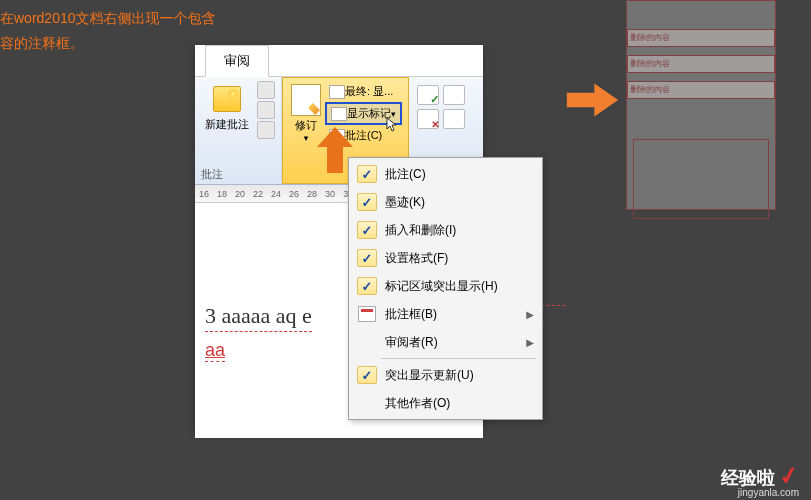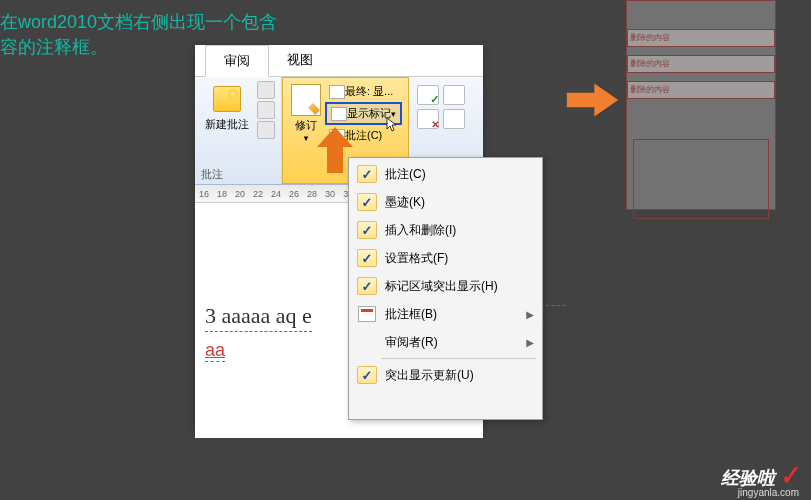--- a/index.html
+++ b/index.html
@@ -6,22 +6,22 @@
     body {
       width: 811px; height: 500px;
       background: #424242;
       font-family: "Microsoft YaHei", sans-serif;
       font-size: 12px;
       position: relative;
       overflow: hidden;
     }
     .page-text {
       position: absolute;
-      color: #14b8a6;
-      font-size: 18px;
+      color: #f97316;
+      font-size: 14px;
     }
     .text-line1 { top: 10px; left: 0; }
     .text-line2 { top: 35px; left: 0; }
     
     .word-window {
       position: absolute;
       top: 45px; left: 195px;
       width: 288px; height: 385px;
       background: #fff;
       box-shadow: 0 2px 8px rgba(0,0,0,0.3);
@@ -322,21 +322,20 @@
       border: 1px solid #c04040;
     }
     
     
     .watermark {
       position: absolute;
       bottom: 10px; right: 12px;
       color: #fff;
       font-size: 18px;
       font-weight: bold;
-      font-style: italic;
       display: flex;
       align-items: baseline;
       gap: 4px;
     }
     .watermark .check {
       color: #e03030;
       font-size: 24px;
       transform: rotate(-10deg);
     }
     .watermark-sub {
@@ -380,21 +379,20 @@
   <div class="preview-box"></div>
 </div>
 
 <svg class="big-arrow-right" viewBox="0 0 60 40">
   <path d="M2 12 L32 12 L32 2 L58 20 L32 38 L32 28 L2 28 Z" fill="#f08030"></path>
 </svg>
 
 <div class="word-window">
   <div class="tabs">
     <div class="tab active">审阅</div>
-    <div class="tab">视图</div>
   </div>
 
   <div class="ribbon">
     <div class="ribbon-group">
       <div class="group-content">
         <div class="big-btn">
           <div class="icon-box">
               <div class="new-comment-icon"></div>
             </div>
           <div class="big-btn-label">新建批注</div>
@@ -512,20 +510,21 @@
     </div>
     <div class="menu-sep"></div>
     <div class="menu-item">
       <div class="check-col">
           <span class="check-mark">✓</span>
         </div>
       <span class="menu-label">突出显示更新(U)</span>
     </div>
     <div class="menu-item">
       <div class="check-col empty"></div>
+      <span class="menu-label">其他作者(O)</span>
     </div>
   </div>
 </div>
 
 <svg class="big-arrow-up" viewBox="0 0 40 50">
   <path d="M20 2 L38 22 L28 22 L28 48 L12 48 L12 22 L2 22 Z" fill="#e8731a"></path>
 </svg>
 
 <div class="red-wave"></div>
 <div class="red-wave2"></div>

